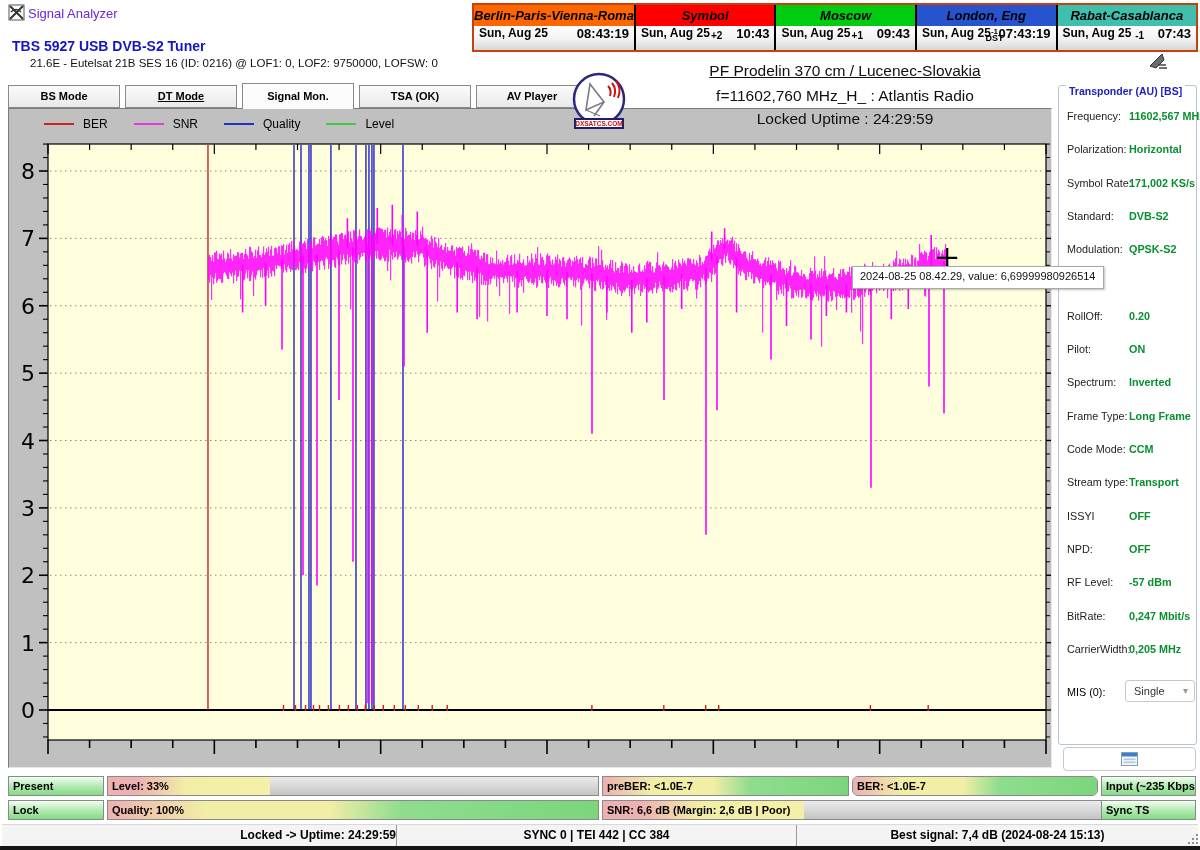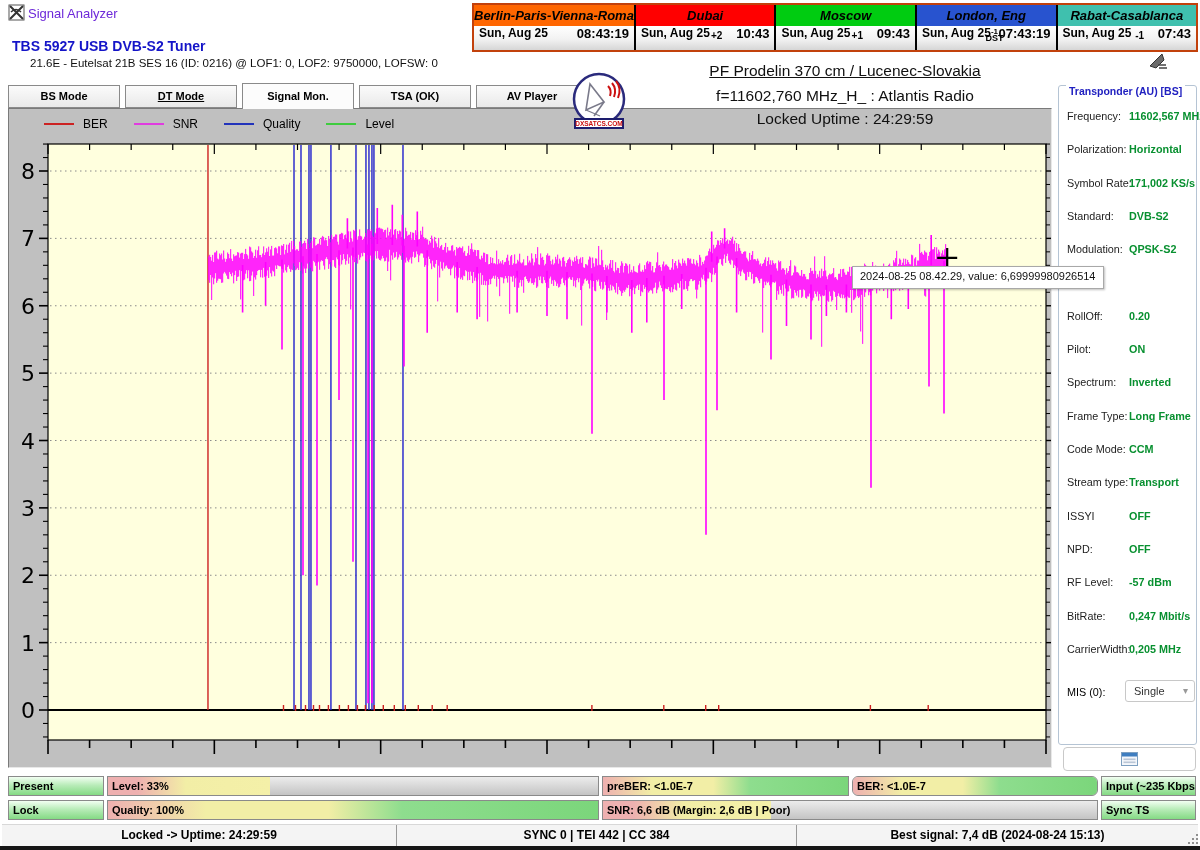--- a/index.html
+++ b/index.html
@@ -102,21 +102,21 @@
 
 <div class="abs" id="clocks">
     <div class="clock">
       <div class="hd" style="background:#ff6600">Berlin-Paris-Vienna-Roma</div>
     <div class="bd">
         <span class="date">Sun, Aug 25</span>
     <span class="time">08:43:19</span>
       </div>
     </div>
     <div class="clock">
-      <div class="hd" style="background:#ff0000">Dubai</div>
+      <div class="hd" style="background:#ff0000">Symbol</div>
     <div class="bd">
         <span class="date">Sun, Aug 25</span>
         <span class="off" style="top:4px;font-size:10px;">+2</span>
     <span class="time">10:43</span>
       </div>
     </div>
     <div class="clock">
       <div class="hd" style="background:#00cc11">Moscow</div>
     <div class="bd">
         <span class="date">Sun, Aug 25</span>
@@ -484,31 +484,31 @@
     <div class="scell green-cell" style="left: 1101px; top: 776px; width: 95px;">
       <span class="lbl">Input (~235 Kbps)</span>
     </div>
     <div class="scell green-cell" style="left: 8px; top: 800px; width: 96px;">
       <span class="lbl">Lock</span>
     </div>
     <div class="scell meter-cell" style="left: 107px; top: 800px; width: 492px;">
       <div class="meter-fill" style="width:100%;background:linear-gradient(90deg,#eeb0b0 0%,#f2eea6 20%,#f2eea6 45%,#8edd8e 60%,#7bd67b 100%)"></div>
       <span class="lbl">Quality: 100%</span>
     </div>
-    <div class="scell meter-cell" style="left: 602px; top: 800px; width: 496px;">
+    <div class="scell meter-cell" style="left: 602px; top: 800px; width: 592px;">
       <div class="meter-fill" style="width:34%;background:linear-gradient(90deg,#eeb0b0 0%,#eeb0b0 18%,#f2eea6 48%,#f4f0a8 100%)"></div>
       <span class="lbl">SNR: 6,6 dB (Margin: 2,6 dB | Poor)</span>
     </div>
     <div class="scell green-cell" style="left: 1101px; top: 800px; width: 95px;">
       <span class="lbl">Sync TS</span>
     </div>
   </div>
 
 <div class="abs" id="statusbar">
-    <div class="sbsec" style="left: 0px; width: 394px;">Locked -&gt; Uptime: 24:29:59</div>
+    <div class="sbsec" style="left: 0px; width: 394px; text-align: right;">Locked -&gt; Uptime: 24:29:59</div>
     <div class="sbsec" style="left: 394px; width: 400px;">SYNC 0 | TEI 442 | CC 384</div>
     <div class="sbsec" style="left: 794px; width: 402px;">Best signal: 7,4 dB (2024-08-24 15:13)</div>
   </div>
 <div class="abs" id="grip">
   <i style="right:0;bottom:0;position:absolute"></i>
   <i style="right:4px;bottom:0;position:absolute"></i>
   <i style="right:0;bottom:4px;position:absolute"></i>
   <i style="right:8px;bottom:0;position:absolute"></i>
   <i style="right:0;bottom:8px;position:absolute"></i>
   <i style="right:4px;bottom:4px;position:absolute"></i>

